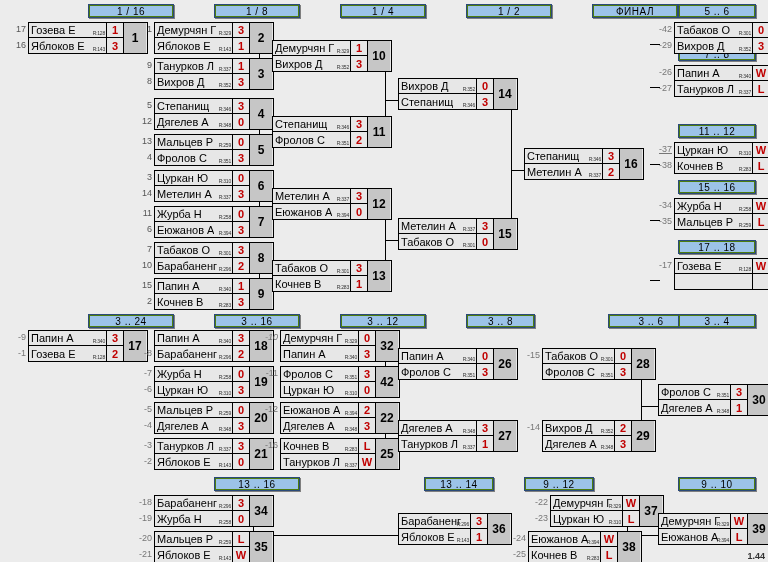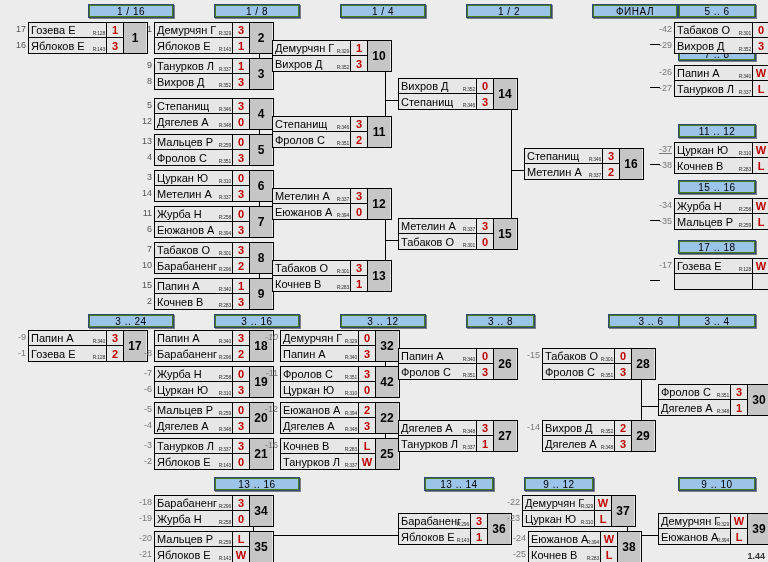--- a/index.html
+++ b/index.html
@@ -1076,21 +1076,21 @@
             <div class="pname" style="width: 72px;">
               <span class="nm">Яблоков Е</span>
               <span class="rt">R:143</span>
             </div>
             <div class="score last">1</div>
           </div>
         </div>
         <div class="mnum">36</div>
       </div>
     </div>
-    <div class="match" style="left: 508px; top: 495px; width: 127px; height: 16px;">
+    <div class="match" style="left: 536px; top: 495px; width: 127px; height: 16px;">
       <div class="seed neg wide" style="top: 0px;">-22</div>
       <div class="seed neg wide" style="top: 16px;">-23</div>
       <div class="mbox" style="width: 114px; height: 32px;">
         <div class="names">
           <div class="prow top">
             <div class="pname" style="width: 72px;">
               <span class="nm">Демурчян Г</span>
               <span class="rt">R:329</span>
             </div>
             <div class="score last">W</div>

